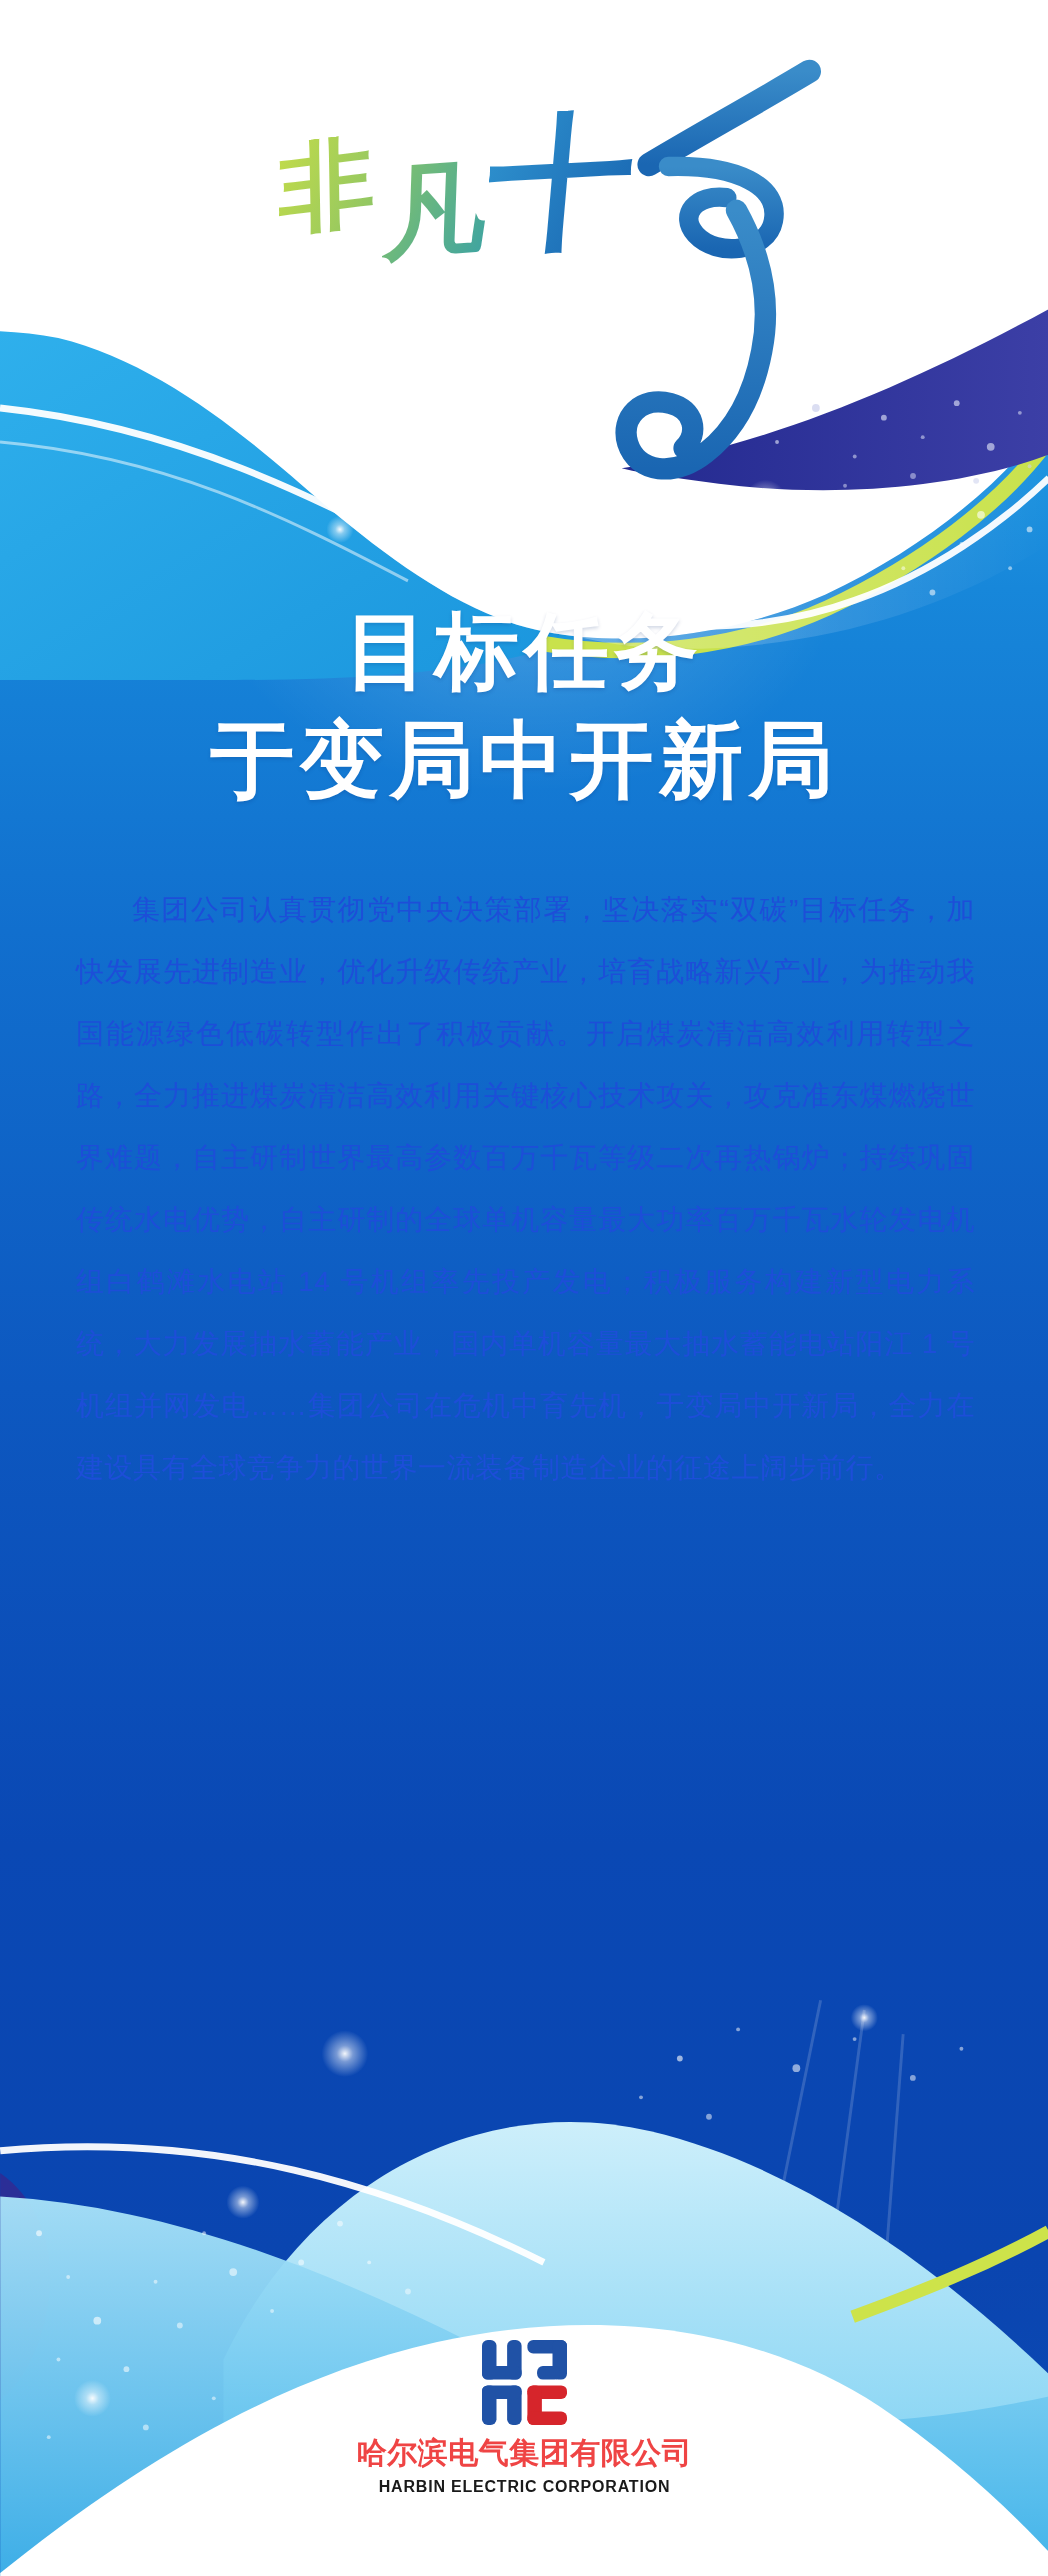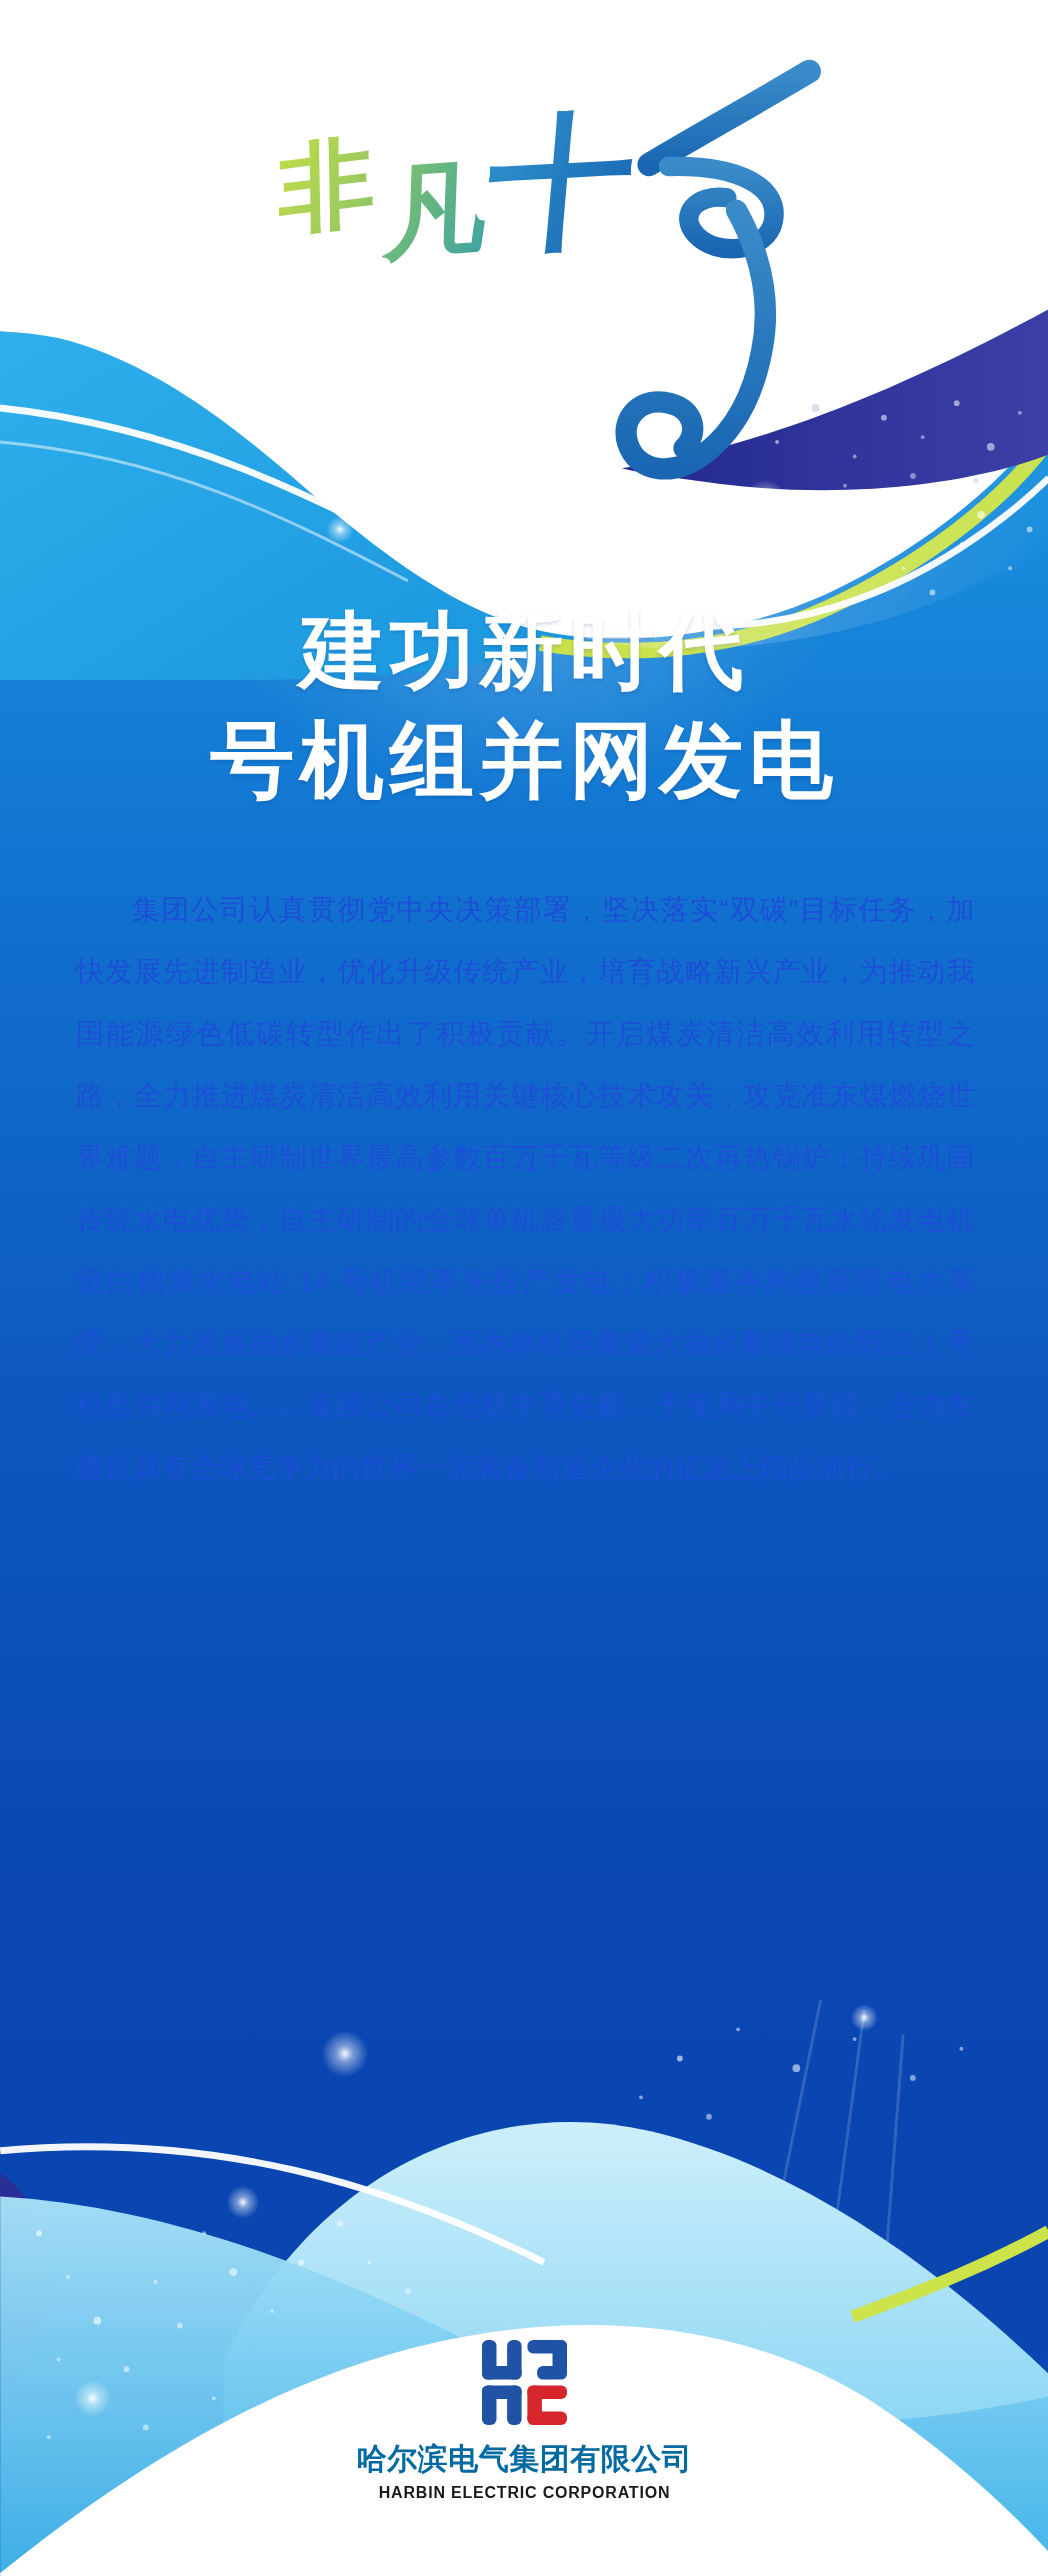--- a/index.html
+++ b/index.html
@@ -49,21 +49,21 @@
   
   .bodytext{
     position:absolute;left:76px;top:879px;width:899px;z-index:2;margin:0;
     color:#1d4ed8;font-size:28px;line-height:62px;font-weight:500;
     text-align:justify;text-indent:2em;letter-spacing:0.5px;
   }
 
   
   .footer{position:absolute;left:0;top:2340px;width:1049px;text-align:center;z-index:3;}
   .he-logo{display:block;margin:0 auto;width:85px;height:85px;}
-  .company-cn{margin-top:14px;font-size:30px;font-weight:800;color:#0369a1;letter-spacing:0.5px;}
+  .company-cn{margin-top:8px;font-size:30px;font-weight:800;color:#ef4444;letter-spacing:0.5px;}
   .company-en{margin-top:3.9px;font-size:16px;font-weight:bold;color:#1a1a1a;letter-spacing:0.8px;}
 </style>
 </head>
 <body>
 
 <div class="poster">
 
   <div class="blue-bg"></div>
 
   <svg class="top-waves" viewBox="0 0 1080 700" xmlns="http://www.w3.org/2000/svg">
@@ -160,22 +160,22 @@
     </defs>
     <g fill="none" stroke="url(#swooshGrad)" stroke-linecap="round">
       <path d="M235,22 C180,55 120,88 70,118" stroke-width="24"></path>
       <path d="M90,120 C160,118 205,140 198,176 C192,208 140,214 118,190 C100,170 118,148 150,152" stroke-width="20"></path>
       <path d="M160,165 C185,210 196,260 186,310 C178,352 160,390 128,415 C96,440 58,436 48,405 C40,378 62,356 92,364 C116,370 122,394 106,410" stroke-width="22"></path>
     </g>
   </svg>
 
 
   <div class="title">
-    <div>建功新时代</div>
-    <div>号机组并网发电</div>
+    <div>目标任务</div>
+    <div>于变局中开新局</div>
   </div>
 
   <p class="bodytext">集团公司认真贯彻党中央决策部署，坚决落实“双碳”目标任务，加快发展先进制造业，优化升级传统产业，培育战略新兴产业，为推动我国能源绿色低碳转型作出了积极贡献。开启煤炭清洁高效利用转型之路，全力推进煤炭清洁高效利用关键核心技术攻关，攻克准东煤燃烧世界难题，自主研制世界最高参数百万千瓦等级二次再热锅炉；持续巩固传统水电优势，自主研制的全球单机容量最大功率百万千瓦水轮发电机组白鹤滩水电站 14 号机组率先投产发电；积极服务构建新型电力系统，大力发展抽水蓄能产业，国内单机容量最大抽水蓄能电站阳江 1 号机组并网发电……集团公司在危机中育先机，于变局中开新局，全力在建设具有全球竞争力的世界一流装备制造企业的征途上阔步前行。</p>
 
   <svg class="bottom-waves" viewBox="0 0 1080 653" xmlns="http://www.w3.org/2000/svg">
     <defs>
       <linearGradient id="humpGrad" x1="0" y1="0" x2="0" y2="1">
         <stop offset="0" stop-color="#cdeffb"></stop>
           <stop offset="1" stop-color="#6fcbf1"></stop>
       </linearGradient>

